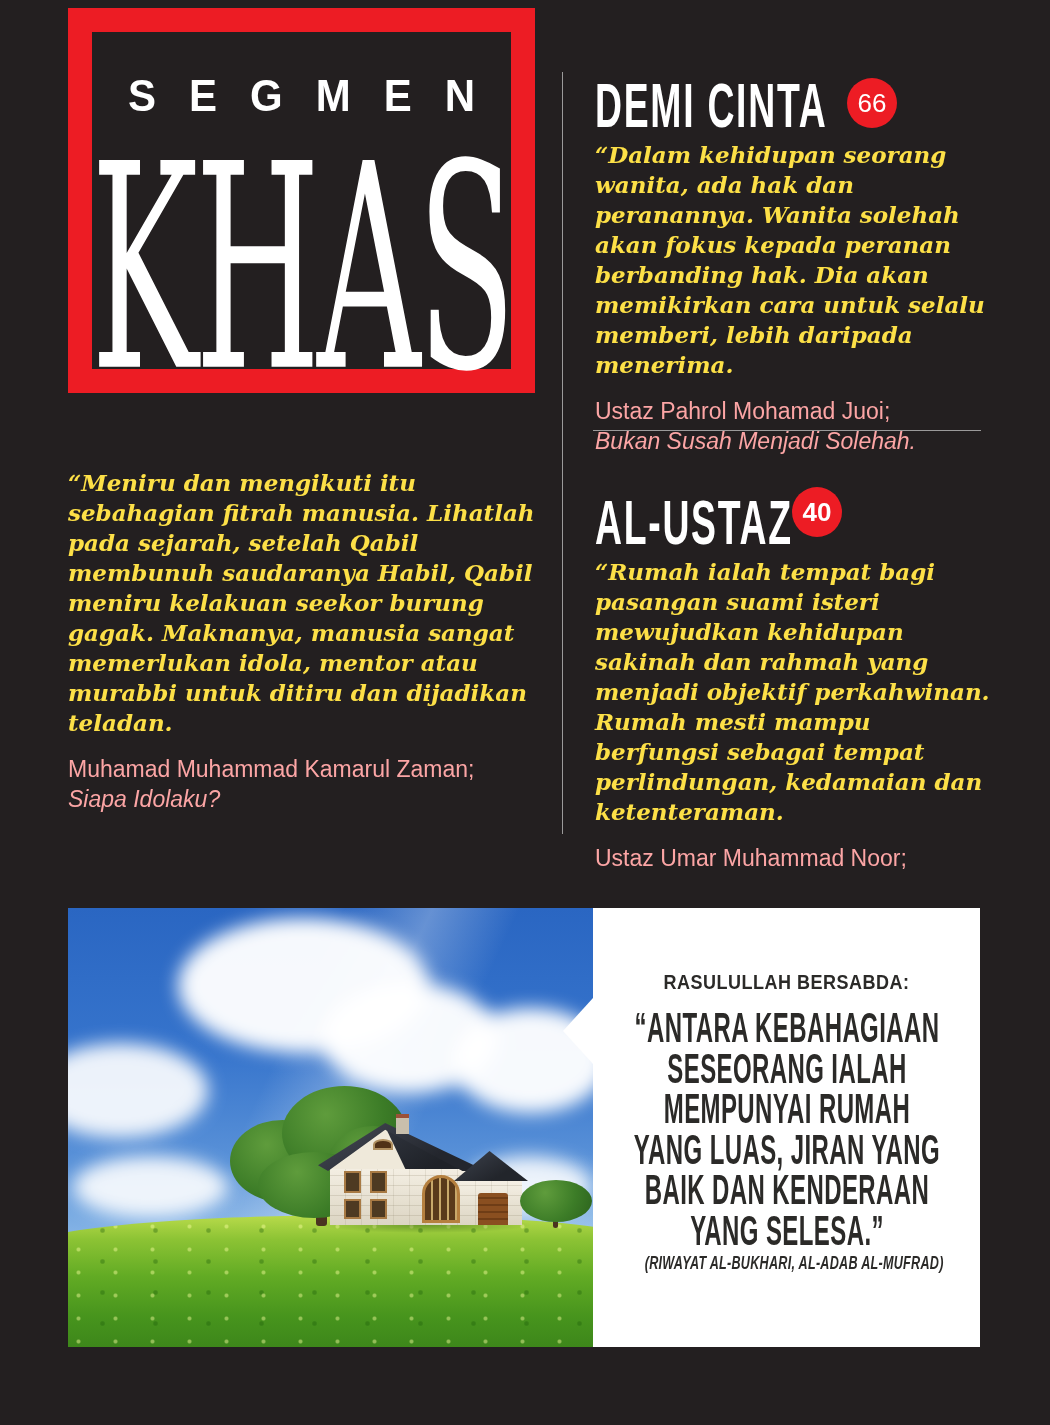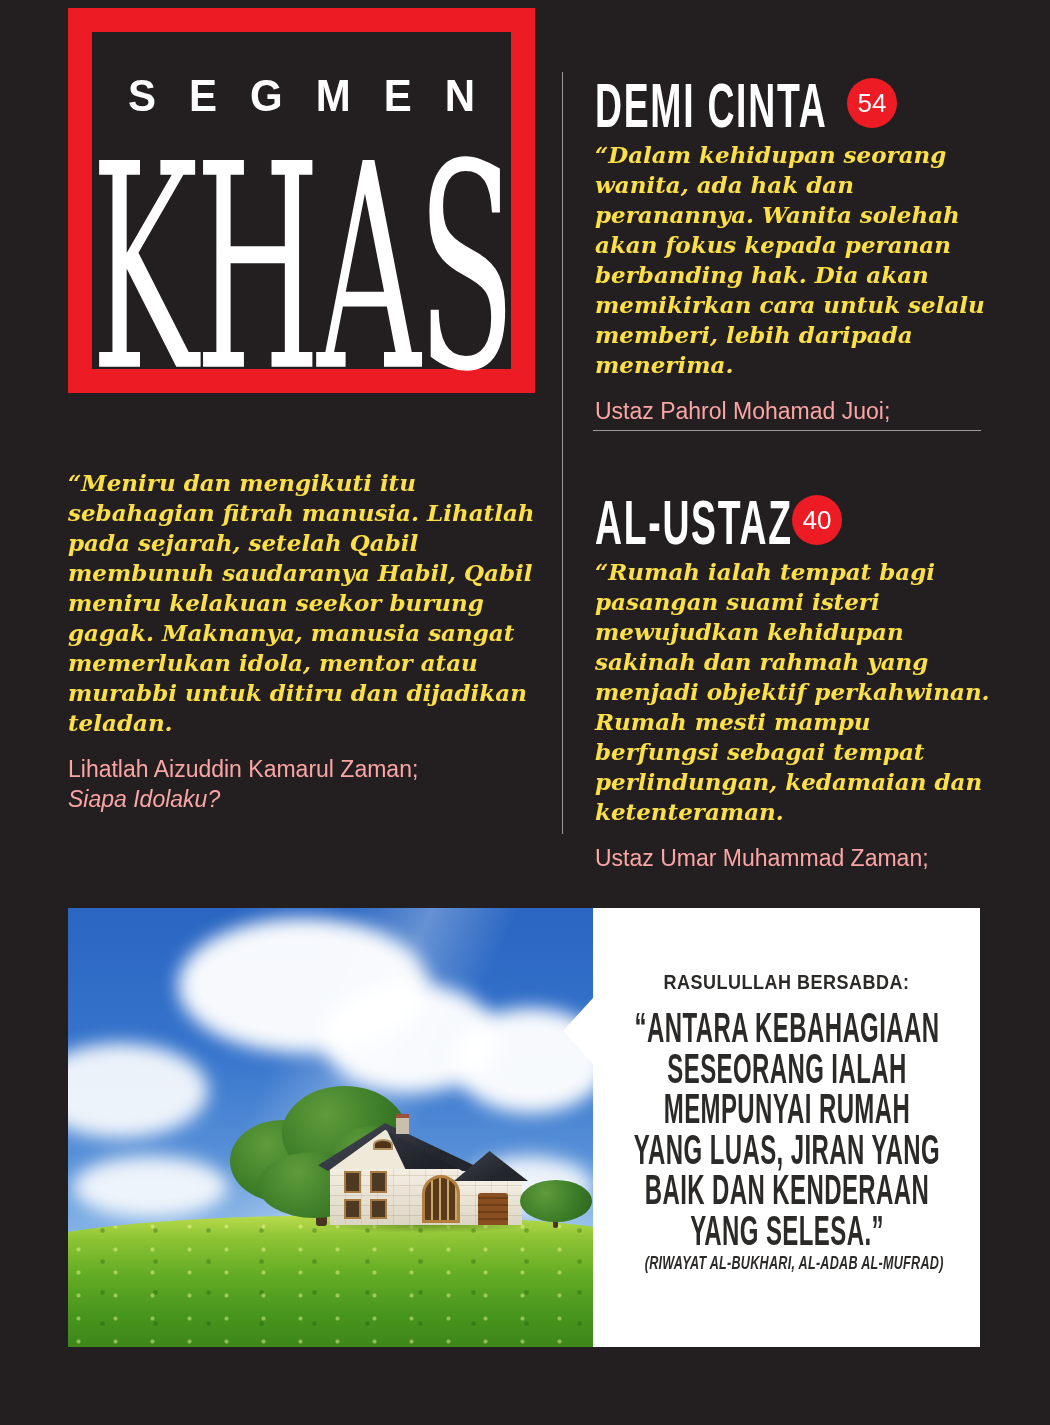--- a/index.html
+++ b/index.html
@@ -29,21 +29,21 @@
   .quote { font-family:"DejaVu Serif", serif; font-style:italic; font-weight:bold;
            color:#fde047; font-size:23px; line-height:30px; margin-top:6px; }
   .credit { margin-top:16px; color:#fca5a5; font-size:23px; line-height:30px; }
   .credit .work { font-style:italic; }
 
   #sec-demi   { left:595px; top:70px;  width:395px; }
   #sec-genq   { left:68px;  top:462px; width:468px; }
   #sec-alustaz{ left:595px; top:487px; width:395px; }
   #sec-demi    .page-badge { left:252px; top:8px; }
   #sec-genq    .page-badge { left:150px; top:6px; }
-  #sec-alustaz .page-badge { left:197px; top:8px; }
+  #sec-alustaz .page-badge { left:197px; top:0;font-weight:bold; }
 
   .divider-v { position:absolute; left:562px; top:72px; width:1px; height:762px; background:rgba(255,255,255,.55); }
   .divider-h { position:absolute; left:593px; top:430px; width:388px; height:1px; background:rgba(255,255,255,.55); }
 
   
   .feature { position:absolute; left:68px; top:908px; width:832px; height:439px; }
   .photo { position:absolute; left:0; top:0; width:525px; height:439px; overflow:hidden; }
   .sky { position:absolute; inset:0;
          background:
            linear-gradient(115deg, rgba(255,255,255,0) 38%, rgba(255,255,255,.28) 50%, rgba(255,255,255,0) 62%),
@@ -140,44 +140,45 @@
       <div class="logo-title">KHAS</div>
     </div>
   </div>
 
   <div class="divider-v"></div>
   <div class="divider-h"></div>
 
   <div class="section" id="sec-demi">
     <div class="sec-head">
       <span class="sec-title">DEMI CINTA</span>
-      <span class="page-badge">54</span>
+      <span class="page-badge">66</span>
     </div>
     <div class="quote">“Dalam kehidupan seorang wanita, ada hak dan peranannya. Wanita solehah akan fokus kepada peranan berbanding hak. Dia akan memikirkan cara untuk selalu memberi, lebih daripada menerima.</div>
     <div class="credit">
       <div class="author">Ustaz Pahrol Mohamad Juoi;</div>
+      <div class="work">Bukan Susah Menjadi Solehah.</div>
     </div>
   </div>
 
   <div class="section" id="sec-genq">
     <div class="quote">“Meniru dan mengikuti itu sebahagian fitrah manusia. Lihatlah pada sejarah, setelah Qabil membunuh saudaranya Habil, Qabil meniru kelakuan seekor burung gagak. Maknanya, manusia sangat memerlukan idola, mentor atau murabbi untuk ditiru dan dijadikan teladan.</div>
     <div class="credit">
-      <div class="author">Lihatlah Aizuddin Kamarul Zaman;</div>
+      <div class="author">Muhamad Muhammad Kamarul Zaman;</div>
       <div class="work">Siapa Idolaku?</div>
     </div>
   </div>
 
   <div class="section" id="sec-alustaz">
     <div class="sec-head">
       <span class="sec-title">AL-USTAZ</span>
       <span class="page-badge">40</span>
     </div>
     <div class="quote">“Rumah ialah tempat bagi pasangan suami isteri mewujudkan kehidupan sakinah dan rahmah yang menjadi objektif perkahwinan. Rumah mesti mampu berfungsi sebagai tempat perlindungan, kedamaian dan ketenteraman.</div>
     <div class="credit">
-      <div class="author">Ustaz Umar Muhammad Zaman;</div>
+      <div class="author">Ustaz Umar Muhammad Noor;</div>
     </div>
   </div>
 
   <div class="feature">
     <div class="photo">
       <div class="sky"></div>
       <div class="cloud cl1"></div>
       <div class="cloud cl2"></div>
       <div class="cloud cl3"></div>
       <div class="cloud cl4"></div>

